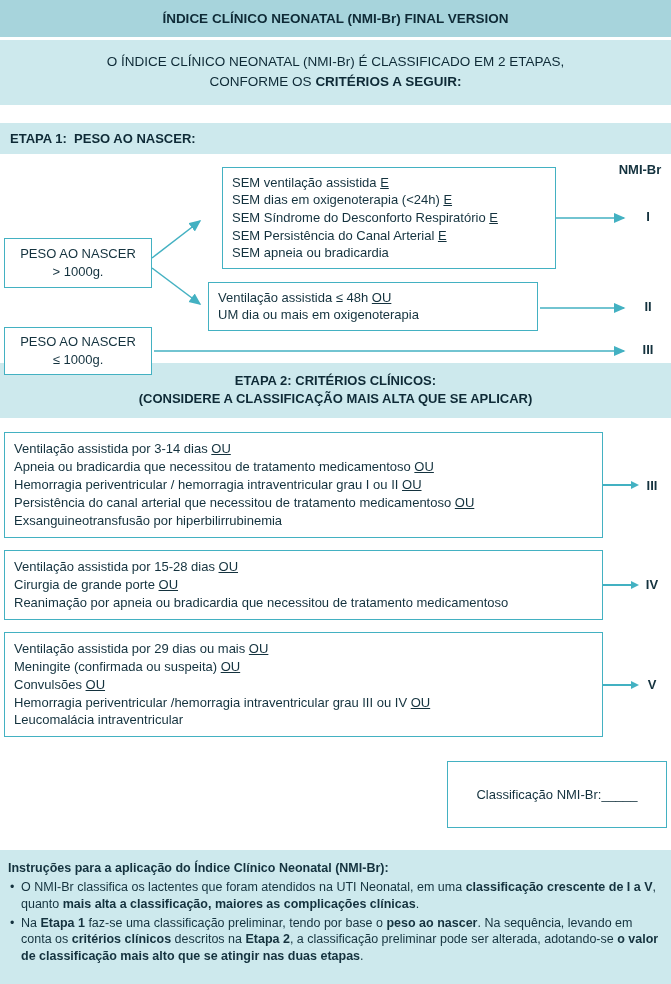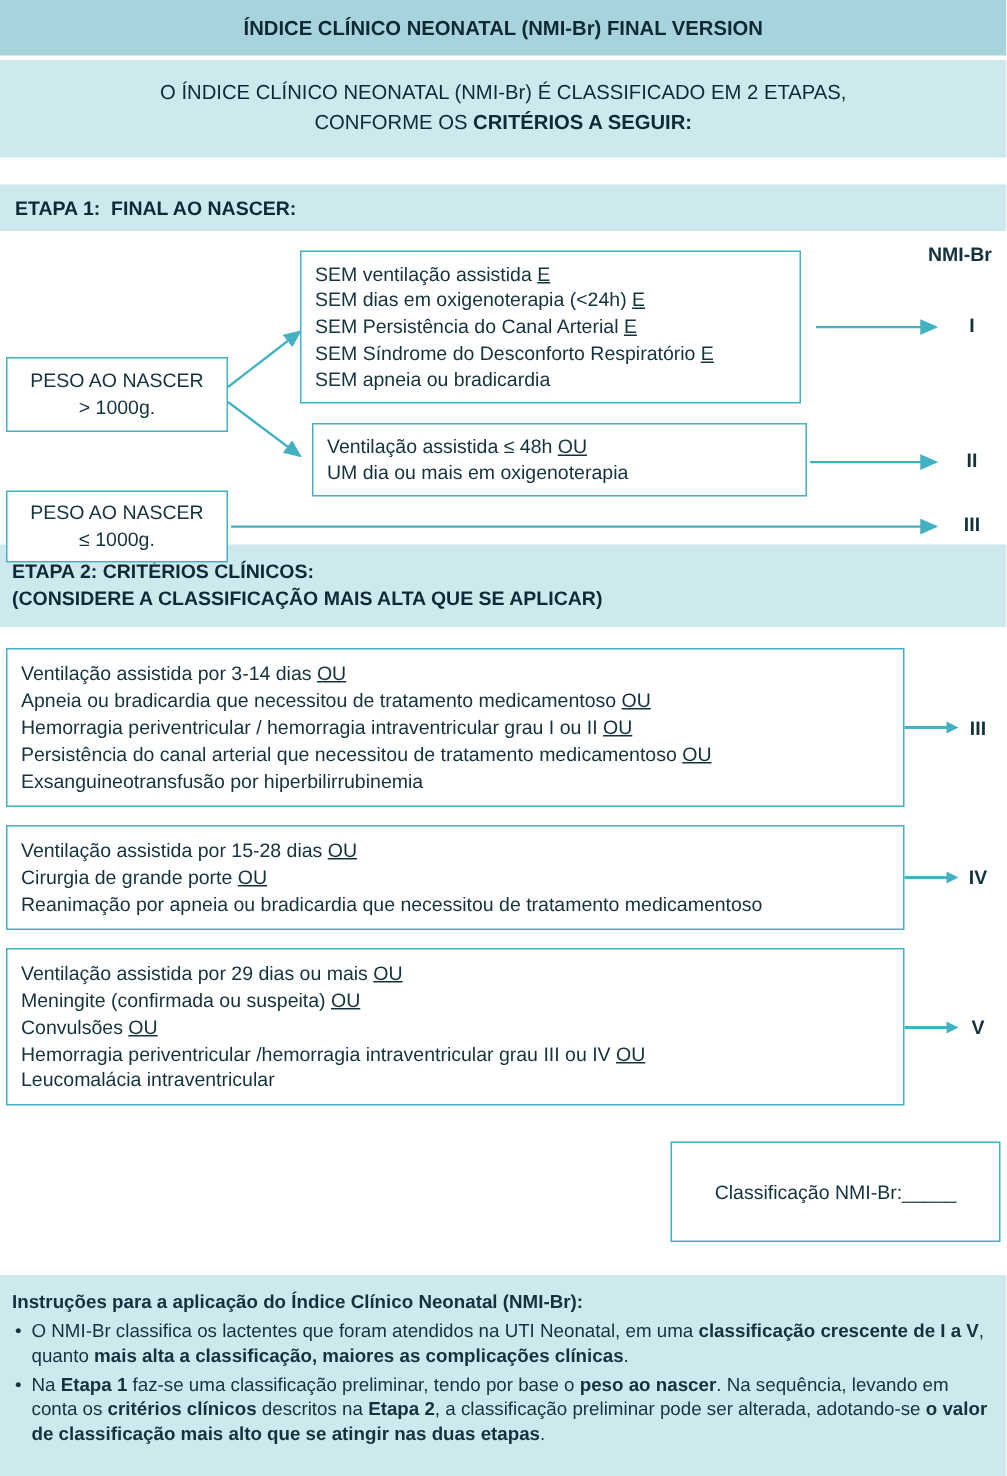--- a/index.html
+++ b/index.html
@@ -36,31 +36,31 @@
   #ah path { fill: var(--accent, #43b1c2); }
   .nmi-label { position: absolute; top: 8px; left: 612px; width: 56px; text-align: center; font-weight: bold; }
   .fbox {
     position: absolute; border: 1px solid var(--accent, #43b1c2);
     background: #fff; padding: 6px 9px; line-height: 1.36;
   }
   .fbox .cl { white-space: nowrap; }
   .peso1 { left: 4px; top: 84px; width: 148px; height: 50px;
     display: flex; flex-direction: column; justify-content: center; text-align: center; }
   .peso1 .cl, .peso2 .cl { white-space: normal; }
-  .sem   { left: 200px; top: 13px;  width: 334px; }
+  .sem   { left: 222px; top: 13px;  width: 334px; }
   .vent  { left: 208px; top: 128px; width: 330px; }
   .peso2 { left: 4px; top: 173px; width: 148px; height: 48px;
     display: flex; flex-direction: column; justify-content: center; text-align: center; }
   .rnum { font-weight: bold; font-size: 13px; }
   .flow .rnum { position: absolute; left: 633px; width: 30px; text-align: center; }
   .n1 { top: 55px; } .n2 { top: 145px; } .n3 { top: 188px; }
 
   .etapa2-band {
     background: var(--band-light, #cde9ed);
-    font-weight: bold; font-size: 13px;
+    text-align: center; font-weight: bold; font-size: 13px;
     line-height: 1.45; padding: 9px 8px; color: var(--ink, #0e2a36);
   }
   .groups { padding: 14px 4px 0; font-size: 13px; }
   .crow { display: flex; align-items: center; margin-bottom: 12px; }
   .cbox { flex: 1; border: 1px solid var(--accent, #43b1c2); background: #fff; padding: 7px 9px; line-height: 1.38; }
   .harrow { flex: 0 0 34px; width: 34px; height: 2px; background: var(--accent, #43b1c2); position: relative; }
   .harrow::after {
     content: ""; position: absolute; right: -2px; top: -3px; width: 0; height: 0;
     border-left: 8px solid var(--accent, #43b1c2);
     border-top: 4px solid transparent; border-bottom: 4px solid transparent;
@@ -87,21 +87,21 @@
 
 <div class="page">
 
   <div class="band-dark">ÍNDICE CLÍNICO NEONATAL (NMI-Br) FINAL VERSION</div>
 
   <div class="intro">
     <div>O ÍNDICE CLÍNICO NEONATAL (NMI-Br) É CLASSIFICADO EM 2 ETAPAS,</div>
     <div><span>CONFORME OS </span><b>CRITÉRIOS A SEGUIR:</b></div>
   </div>
 
-  <div class="etapa1-band">ETAPA 1:  FINAL AO NASCER:</div>
+  <div class="etapa1-band">ETAPA 1:  PESO AO NASCER:</div>
 
   <div class="flow">
     <svg class="arrows" viewBox="0 0 671 248" xmlns="http://www.w3.org/2000/svg">
       <defs>
         <marker id="ah" markerWidth="9" markerHeight="8" refX="7" refY="3.5" orient="auto">
           <path d="M0,0 L8,3.5 L0,7 Z"></path>
         </marker>
       </defs>
       <line x1="152" y1="104" x2="200" y2="67" marker-end="url(#ah)"></line>
       <line x1="152" y1="114" x2="200" y2="150" marker-end="url(#ah)"></line>
@@ -112,22 +112,22 @@
 
     <div class="nmi-label">NMI-Br</div>
 
     <div class="fbox peso1">
         <div class="cl">PESO AO NASCER</div>
         <div class="cl">&gt; 1000g.</div>
       </div>
     <div class="fbox sem">
         <div class="cl"><span>SEM ventilação assistida </span><span class="und">E</span></div>
         <div class="cl"><span>SEM dias em oxigenoterapia (&lt;24h) </span><span class="und">E</span></div>
+        <div class="cl"><span>SEM Síndrome do Desconforto Respiratório </span><span class="und">E</span></div>
         <div class="cl"><span>SEM Persistência do Canal Arterial </span><span class="und">E</span></div>
-        <div class="cl"><span>SEM Síndrome do Desconforto Respiratório </span><span class="und">E</span></div>
         <div class="cl"><span>SEM apneia ou bradicardia</span></div>
       </div>
     <div class="fbox vent">
         <div class="cl"><span>Ventilação assistida ≤ 48h </span><span class="und">OU</span></div>
         <div class="cl"><span>UM dia ou mais em oxigenoterapia</span></div>
       </div>
     <div class="fbox peso2">
         <div class="cl">PESO AO NASCER</div>
         <div class="cl">≤ 1000g.</div>
       </div>

